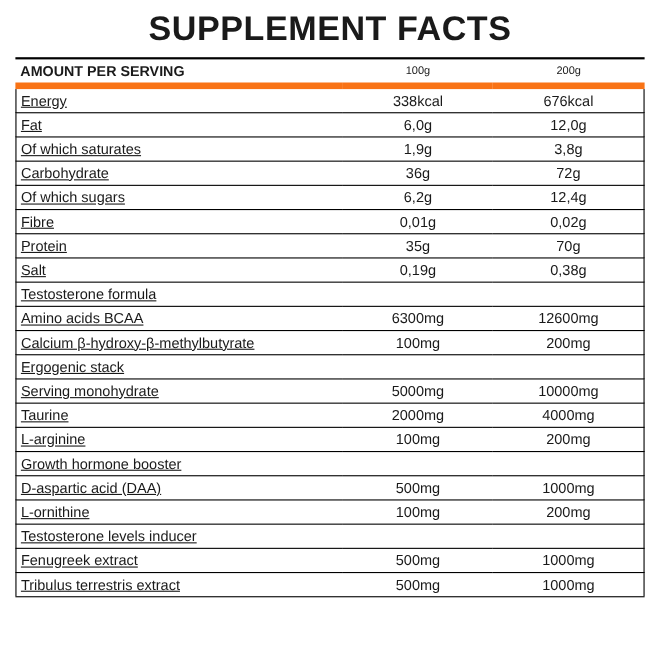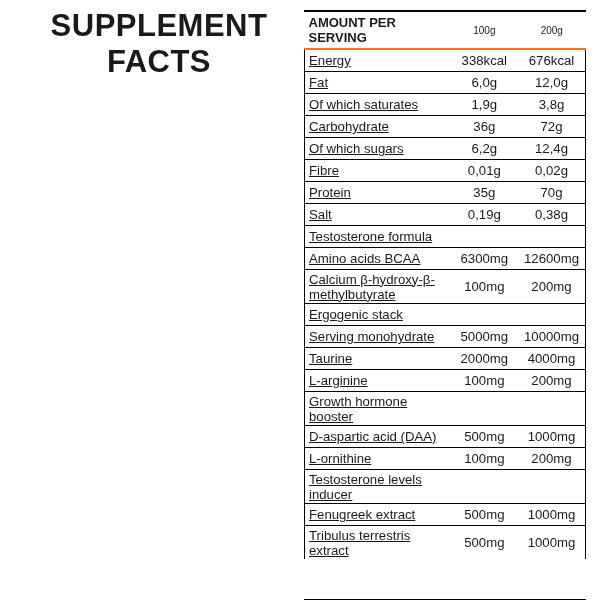--- a/index.html
+++ b/index.html
@@ -13,20 +13,21 @@
     font-family: "Liberation Sans", sans-serif;
     color: #1a1a1a;
     overflow: hidden;
   }
   .label {
     box-sizing: border-box;
     width: 600px;
     height: 600px;
     padding: 6px 14px 0 14px;
     display: flex;
+    flex-direction: column;
   }
   .title {
     text-align: center;
     font-size: 31px;
     font-weight: bold;
     letter-spacing: 0.5px;
     line-height: 1.15;
     margin: 2px 0 4px 0;
   }
   .serving-block {
@@ -49,21 +50,21 @@
   }
   td, th {
     padding: 0;
     vertical-align: middle;
   }
   .hdr-row th {
     font-size: 13px;
     font-weight: bold;
     text-align: left;
     padding: 3px 0 3px 0;
-    border-bottom: 2px solid #f97316;
+    border-bottom: 6px solid #f97316;
   }
   .hdr-row th.num {
     text-align: center;
     font-weight: normal;
     font-size: 10px;
   }
   .col-name { width: 52%; padding-left: 4px !important; }
   .col-a { width: 24%; }
   .col-b { width: 24%; }
 

